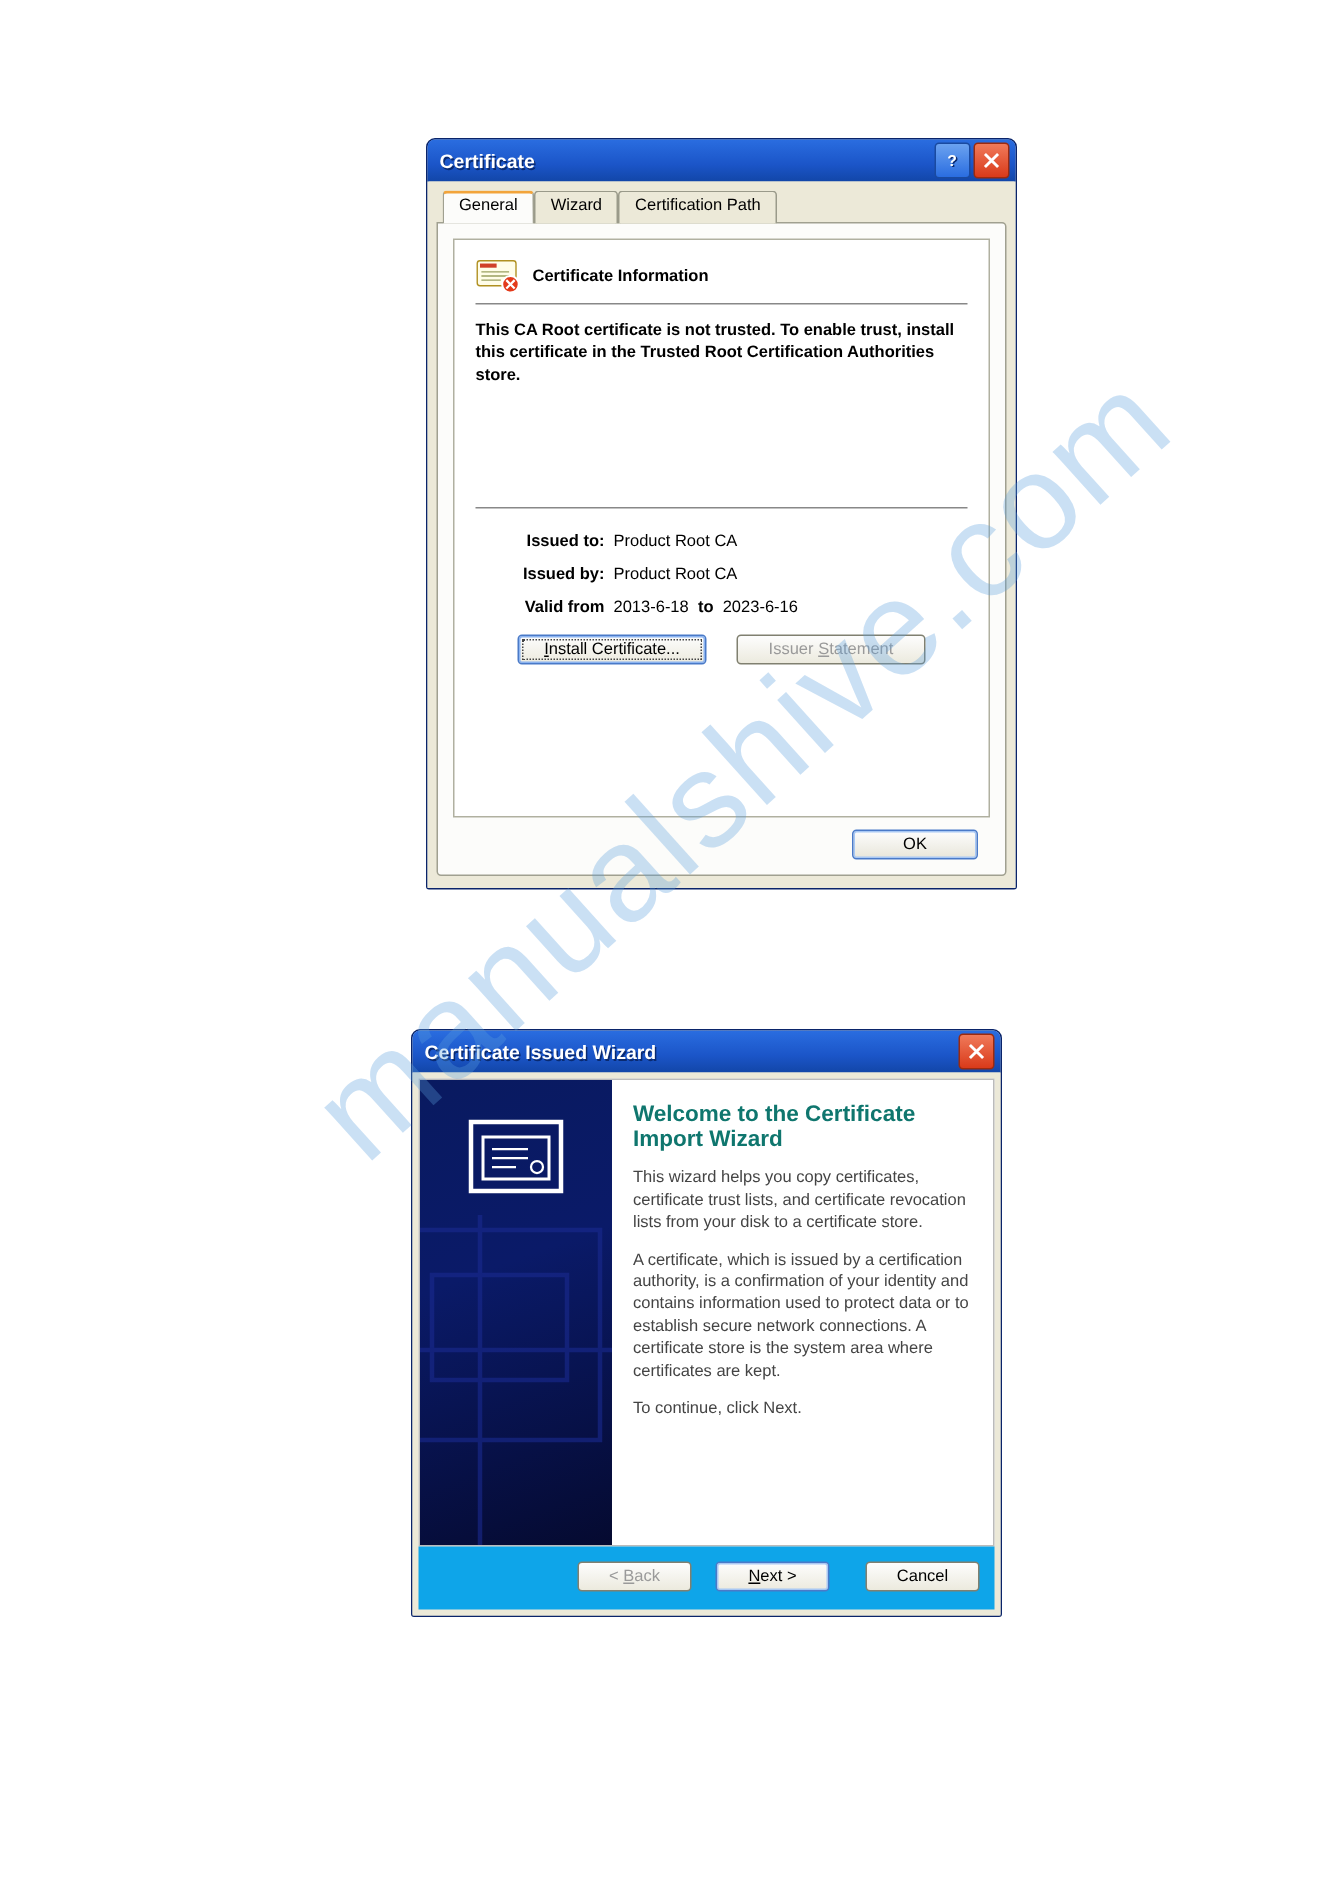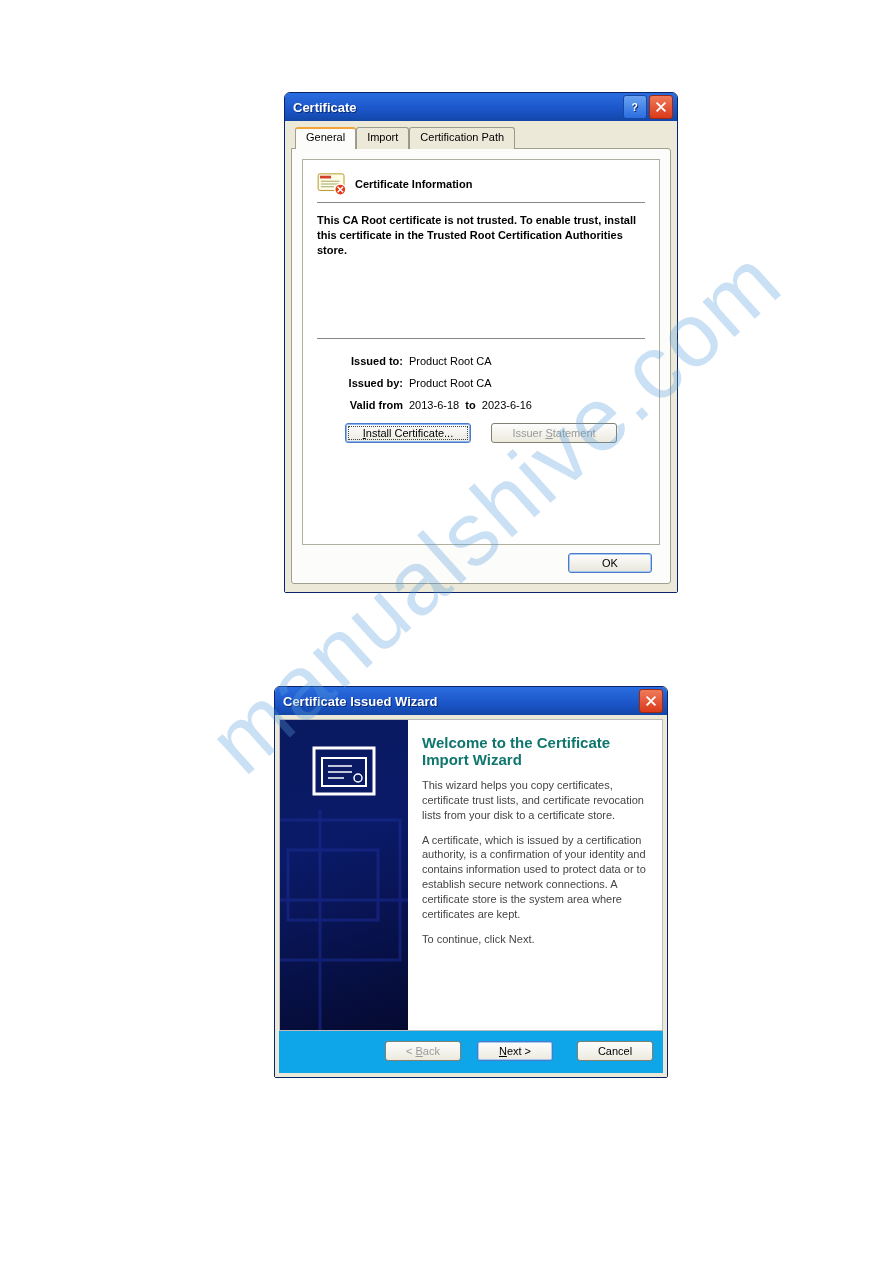--- a/index.html
+++ b/index.html
@@ -219,21 +219,21 @@
     </span>
     <span class="tbtn close">
       <svg viewBox="0 0 16 16">
           <path d="M3 3L13 13M13 3L3 13" stroke="#fff" stroke-width="2.2"></path>
         </svg>
     </span>
   </div>
   <div class="dlg-body">
     <div class="tabstrip">
       <div class="tab active">General</div>
-      <div class="tab">Import</div>
+      <div class="tab">Wizard</div>
       <div class="tab">Certification Path</div>
     </div>
     <div class="tabpanel">
       <div class="cert-inner">
         <div class="cert-head">
           <span class="cicon">
             <svg viewBox="0 0 32 26">
               <rect x="1" y="2" width="28" height="18" rx="2" fill="#fffde8" stroke="#b09020" stroke-width="1"></rect>
               <rect x="3" y="4" width="12" height="3" fill="#d04028"></rect>
               <path d="M4 10h20M4 13h20M4 16h14" stroke="#9aa060" stroke-width="1"></path>

